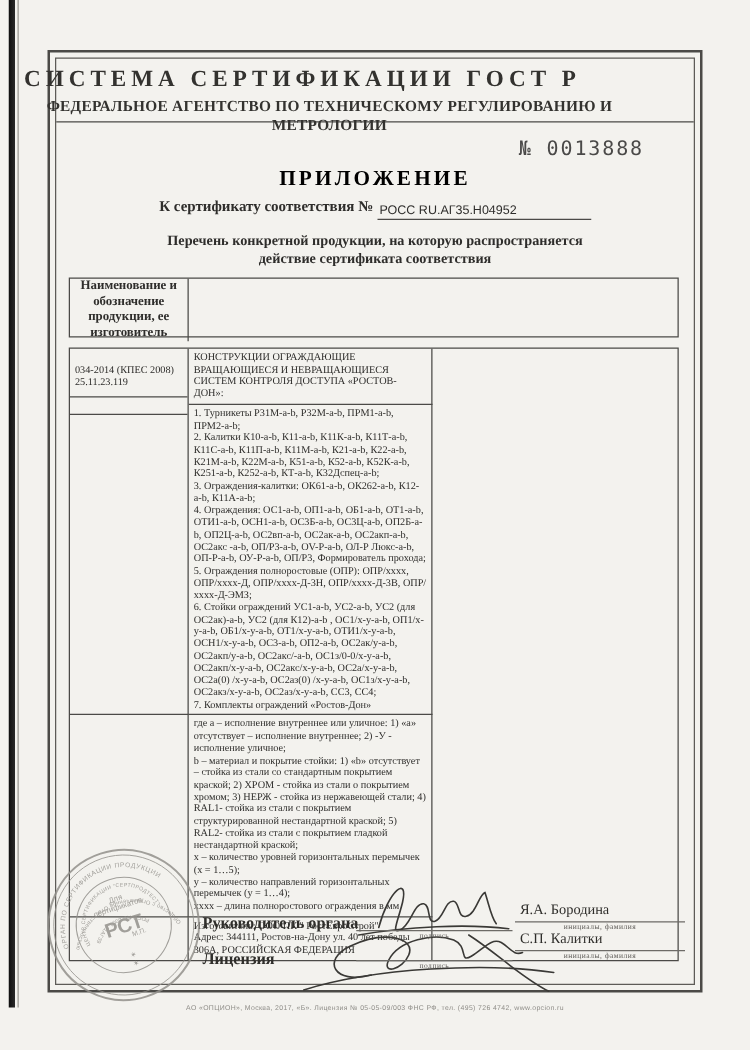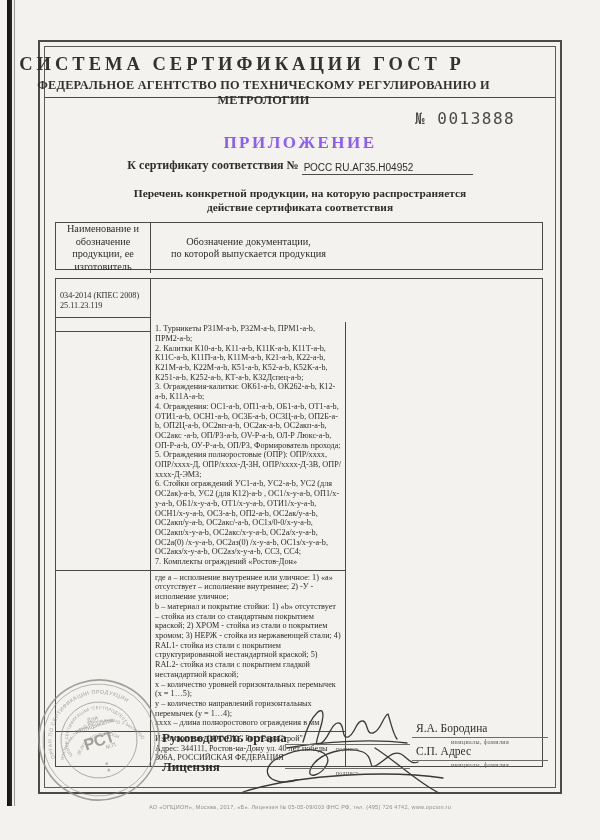--- a/index.html
+++ b/index.html
@@ -18,34 +18,34 @@
 
   .frame-outer{position:absolute;left:38px;top:40px;width:524px;height:754px;border:2px solid #4b4a47;box-sizing:border-box;background:transparent;}
   .frame-inner{position:absolute;left:4px;top:4px;right:4px;bottom:4px;border:1px solid #5d5b57;}
   .head-divider{position:absolute;left:45px;top:97px;width:510px;height:0;border-top:1.5px solid #4b4a47;}
 
   .t-center{text-align:center;}
   .sys-title{position:absolute;left:0;top:54px;width:484px;font-size:18.5px;font-weight:700;letter-spacing:4px;color:#33322f;}
   .agency{position:absolute;left:0;top:78px;width:527px;font-size:12.3px;font-weight:700;letter-spacing:0.2px;color:#33322f;}
 
   .form-number{position:absolute;left:398px;top:109px;font-family:"DejaVu Sans Mono",monospace;font-size:16px;letter-spacing:1.5px;color:#4a4948;margin-left:17px;}
-  .main-title{position:absolute;left:0;top:133px;width:600px;font-size:17px;font-weight:700;letter-spacing:2.5px;color:#8b5cf6;}
+  .main-title{position:absolute;left:0;top:133px;width:600px;font-size:17px;font-weight:700;letter-spacing:2.5px;color:#000000;}
 
   .cert-line{position:absolute;left:0;top:158px;width:600px;font-size:12px;font-weight:700;}
   .cert-num{display:inline-block;border-bottom:1px solid #4b4a47;font-family:"Liberation Sans",sans-serif;font-weight:400;font-size:10px;min-width:165px;text-align:left;padding:0 4px 1px 2px;vertical-align:-2px;}
 
   .subtitle{position:absolute;left:0;top:186px;width:600px;font-size:11.4px;font-weight:700;line-height:14px;white-space:pre-line;}
 
   
   .tbl-head{position:absolute;left:55px;top:222px;width:488px;height:48px;border:1.5px solid #4b4a47;box-sizing:border-box;display:grid;grid-template-columns:95px 195px 1fr;}
   .tbl-head .c1{border-right:1px solid #4b4a47;position:relative;font-size:10.3px;}
   .tbl-head .c1 .half{position:absolute;left:0;width:100%;height:50%;box-sizing:border-box;padding:4px 0 0 5px;}
   .tbl-head .c1 .half.bot{top:50%;border-top:1px solid #4b4a47;}
   .tbl-head .c2{border-right:1px solid #4b4a47;}
-  .tbl-head .c2,.tbl-head .c3{display:flex;align-items:center;justify-content:center;text-align:center;font-size:10.3px;font-weight:400;line-height:12.5px;white-space:pre-line;}
+  .tbl-head .c2,.tbl-head .c3{display:flex;align-items:center;justify-content:center;text-align:center;font-size:10.3px;font-weight:700;line-height:12.5px;white-space:pre-line;}
 
   .tbl-body{position:absolute;left:55px;top:278px;width:488px;min-height:430px;border:1.5px solid #4b4a47;box-sizing:border-box;display:grid;grid-template-columns:95px 195px 1fr;grid-template-rows:auto auto auto auto;}
   .tbl-body .cell{box-sizing:border-box;}
   .b-c1{grid-column:1;border-right:1px solid #4b4a47;font-size:8.2px;line-height:9.8px;padding:2px 2px 2px 4px;white-space:pre-line;position:relative;}
   .b-c1.r2,.b-c1.r3{border-bottom:1px solid #4b4a47;}
   .codes-subrow{position:absolute;left:-4px;right:-2px;top:38px;height:13px;border-top:1px solid #4b4a47;border-bottom:1px solid #4b4a47;margin-left:4px;margin-right:2px;width:calc(100% + 0px);}
   .b-c2{grid-column:2;border-right:1px solid #4b4a47;font-size:8.2px;line-height:9.7px;padding:2px 4px 3px 4px;white-space:pre-line;}
   .b-c2.rule{border-bottom:1px solid #4b4a47;}
   .b-c3{grid-column:3;grid-row:1/5;}
 
@@ -88,30 +88,29 @@
     <span>К сертификату соответствия №</span>
     <span class="cert-num">РОСС RU.АГ35.Н04952</span>
   </div>
 
   <div class="subtitle t-center">Перечень конкретной продукции,  на которую распространяется
 действие сертификата соответствия</div>
 
   <div class="tbl-head">
     <div class="c2">Наименование и обозначение
 продукции, ее изготовитель</div>
-    <div class="c3">Обозначение документации,
-по которой выпускается продукция</div>
   </div>
 
   <div class="tbl-body">
     <div class="cell b-c1 r1" style="grid-row:1">
       <span>034-2014 (КПЕС 2008)
 25.11.23.119</span>
       <div class="codes-subrow"></div>
     </div>
+    <div class="cell b-c2 rule" style="grid-row:1">КОНСТРУКЦИИ ОГРАЖДАЮЩИЕ ВРАЩАЮЩИЕСЯ И НЕВРАЩАЮЩИЕСЯ СИСТЕМ КОНТРОЛЯ ДОСТУПА «РОСТОВ-ДОН»:</div>
 
     <div class="cell b-c1 r2" style="grid-row:2"></div>
     <div class="cell b-c2 rule" style="grid-row:2">1. Турникеты Р31М-а-b, Р32М-а-b,  ПРМ1-а-b,  ПРМ2-а-b;
 2. Калитки К10-а-b, К11-а-b, К11К-а-b, К11Т-а-b, К11С-а-b,  К11П-а-b, К11М-а-b, К21-а-b, К22-а-b, К21М-а-b,  К22М-а-b, К51-а-b, К52-а-b, К52К-а-b, К251-а-b, К252-а-b, КТ-а-b, К32Дспец-а-b;
 3. Ограждения-калитки: ОК61-а-b, ОК262-а-b, К12-а-b, К11А-а-b;
 4. Ограждения: ОС1-а-b, ОП1-а-b, ОБ1-а-b, ОТ1-а-b, ОТИ1-а-b, ОСН1-а-b, ОС3Б-а-b, ОС3Ц-а-b, ОП2Б-а-b, ОП2Ц-а-b, ОС2вп-а-b, ОС2ак-а-b, ОС2акп-а-b, ОС2акс -а-b, ОП/Р3-а-b, OV-Р-а-b, ОЛ-Р Люкс-а-b, ОП-Р-а-b, ОУ-Р-а-b, ОП/Р3, Формирователь прохода;
 5. Ограждения полноростовые (ОПР): ОПР/хххх, ОПР/хххх-Д, ОПР/хххх-Д-3Н, ОПР/хххх-Д-3В, ОПР/хххх-Д-ЭМЗ;
 6. Стойки ограждений УС1-а-b, УС2-а-b, УС2 (для ОС2ак)-а-b, УС2 (для К12)-а-b , ОС1/х-у-а-b, ОП1/х-у-а-b, ОБ1/х-у-а-b, ОТ1/х-у-а-b, ОТИ1/х-у-а-b, ОСН1/х-у-а-b, ОС3-а-b, ОП2-а-b,  ОС2ак/у-а-b, ОС2акп/у-а-b, ОС2акс/-а-b,  ОС1з/0-0/х-у-а-b, ОС2акп/х-у-а-b, ОС2акс/х-у-а-b, ОС2а/х-у-а-b, ОС2а(0) /х-у-а-b, ОС2аз(0) /х-у-а-b, ОС1з/х-у-а-b,  ОС2акз/х-у-а-b, ОС2аз/х-у-а-b, СС3, СС4;
 7. Комплекты ограждений «Ростов-Дон»</div>
 
@@ -140,21 +139,21 @@
     <path d="M 150 56 C 172 70 192 90 214 101"></path>
   </svg>
 
   <div class="sig-line" style="left:285px;top:744px;width:125px;"></div>
   <div class="sig-caption" style="left:285px;top:746px;width:125px;">подпись</div>
 
   <div class="sig-name" style="left:416px;top:722px;">Я.А. Бородина</div>
   <div class="sig-line" style="left:412px;top:737px;width:136px;"></div>
   <div class="sig-caption" style="left:412px;top:739px;width:136px;">инициалы, фамилия</div>
 
-  <div class="sig-name" style="left:416px;top:745px;">С.П. Адрес</div>
+  <div class="sig-name" style="left:416px;top:745px;">С.П. Калитки</div>
   <div class="sig-line" style="left:412px;top:760px;width:136px;"></div>
   <div class="sig-caption" style="left:412px;top:762px;width:136px;">инициалы, фамилия</div>
 
   <div class="sig-line" style="left:285px;top:768px;width:125px;"></div>
   <div class="sig-caption" style="left:285px;top:770px;width:125px;">подпись</div>
 
   <svg class="stamp-svg" width="144" height="144" viewBox="-72 -72 144 144">
     <g transform="rotate(-18)">
       <circle r="60" stroke-width="1.6"></circle>
       <circle r="56" stroke-width="0.7"></circle>

